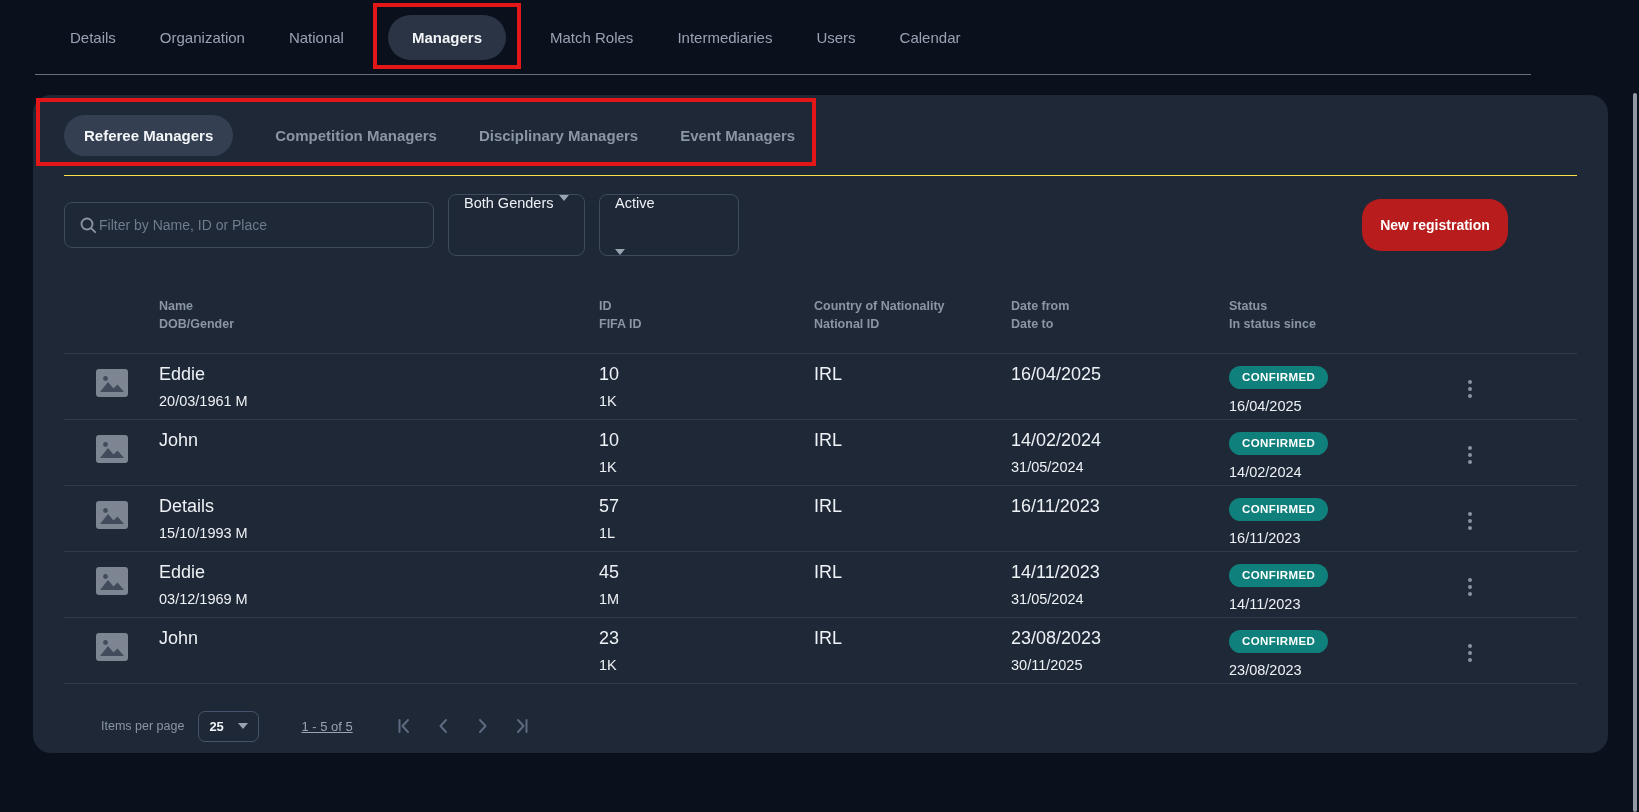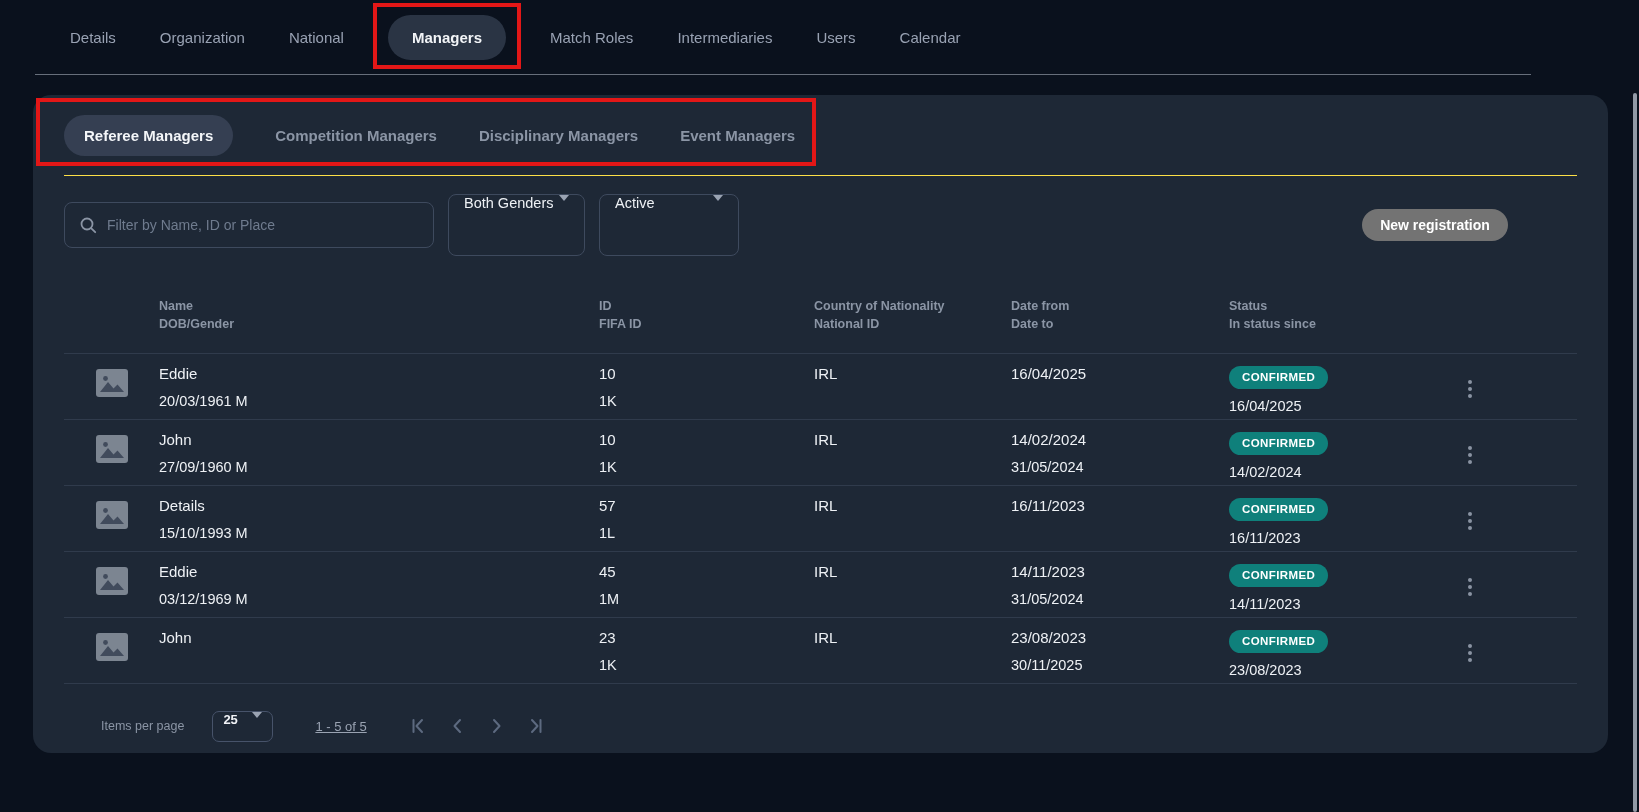--- a/index.html
+++ b/index.html
@@ -65,62 +65,62 @@
     border:4px solid #e31717; pointer-events:none;
   }
 
   
   .filter-row {
     margin:18px 31px 0; display:flex; align-items:center; gap:14px;
   }
   .search-box {
     width:370px; height:46px;
     border:1px solid #3e4a5e; border-radius:8px;
-    display:flex; align-items:center; padding:0 14px; gap:10px;
+    display:flex; align-items:center; padding:0 14px; gap:2px;
     background:transparent;
   }
   .search-box input {
     flex:1; background:transparent; border:none; outline:none;
     color:#dfe4ea; font-size:14px; font-family:"Liberation Sans", sans-serif;
   }
   .search-box input::placeholder { color:#6f7b8e; }
   .select-box {
     height:62px; border:1px solid #3e4a5e; border-radius:8px;
     display:flex; align-items:flex-start; justify-content:space-between;
     padding:0 15px; cursor:pointer; font-size:14.5px; color:#eef1f5;
   }
   .select-gender { width:137px; }
-  .select-status { width:140px; }
+  .select-status { width:140px;flex-direction:column; }
   .caret {
     width:0; height:0;
     border-left:5px solid transparent; border-right:5px solid transparent;
     border-top:6px solid #9aa3b2;
   }
   .filter-spacer { flex:1; }
   .btn-new {
-    width:146px; height:32px; border:none; border-radius:19px;
-    background:#737373; color:#ffffff; font-size:14px; font-weight:bold;
+    width:146px; height:52px; border:none; border-radius:19px;
+    background:#b91c1c; color:#ffffff; font-size:14px; font-weight:bold;
     cursor:pointer; font-family:"Liberation Sans", sans-serif;
     margin-right:69px;
   }
 
   
   .table { margin:0 31px; }
   .tgrid {
     display:grid;
     grid-template-columns:95px 440px 215px 197px 218px 235px 1fr;
     align-items:start;
   }
   .thead { padding:41px 0 20px; }
   .th { font-size:12.5px; color:#8b95a5; line-height:18px; font-weight:bold; }
   .trow {
     height:66px; border-top:1px solid #303b4c; padding-top:12px;
   }
   .table-bottom { border-top:1px solid #303b4c; }
-  .cell-line1 { font-size:15px; color:#eef1f5; line-height:16px; }
+  .cell-line1 { font-size:18px; color:#eef1f5; line-height:16px; }
   .cell-line2 { font-size:14.5px; color:#eef1f5; line-height:16px; margin-top:11px; }
   .avatar-ph {
     width:32px; height:28px; margin-left:32px; margin-top:3px;
   }
   .chip {
     display:inline-block; background:#0f807b; color:#ffffff;
     font-size:11.5px; font-weight:bold; letter-spacing:0.4px;
     padding:5px 13px; border-radius:13px; line-height:13px;
   }
   .since { font-size:14.5px; color:#eef1f5; margin-top:9px; }
@@ -131,23 +131,23 @@
   }
   .kebab .dot { width:4px; height:4px; border-radius:50%; background:#8a93a2; }
 
   
   .pagination {
     margin:14px 31px 0; height:56px;
     display:flex; align-items:center; padding-left:37px;
   }
   .pp-label { font-size:12.5px; color:#8b95a5; }
   .pp-select {
-    margin-left:28px; width:61px; height:31px;
+    margin-left:14px; width:61px; height:31px;
     border:1px solid #47536a; border-radius:7px;
-    display:flex; align-items:flex-start; justify-content:space-between;
+    display:flex; align-items:center; justify-content:space-between;
     padding:0 10px; cursor:pointer;
   }
   .pp-value { font-size:13px; color:#f0f2f6; font-weight:bold; }
   .pp-range { font-size:13px; color:#9aa3b2; margin-left:42px;text-decoration:underline; }
   .pager-icons { display:flex; align-items:center; gap:24px; margin-left:42px; }
   .pager-btn { cursor:pointer; display:flex; align-items:center; }
 
   
   .scrollbar-thumb {
     position:absolute; right:2px; top:93px; width:4px; height:719px;
@@ -270,21 +270,20 @@
     <div class="tgrid trow">
       <div>
         <svg class="avatar-ph" viewBox="0 0 32 28">
           <rect width="32" height="28" rx="3" fill="#7c8591"></rect>
           <circle cx="9.5" cy="9.5" r="2.4" fill="#414b5c"></circle>
           <path d="M4 23 L12 13 L17.5 19.5 L21.5 15.5 L28 23 Z" fill="#414b5c"></path>
         </svg>
       </div>
       <div>
         <div class="cell-line1">John</div>
-        <div class="cell-line2">27/09/1960 M</div>
       </div>
       <div>
         <div class="cell-line1">10</div>
         <div class="cell-line2">1K</div>
       </div>
       <div>
         <div class="cell-line1">IRL</div>
       </div>
       <div>
         <div class="cell-line1">14/02/2024</div>

